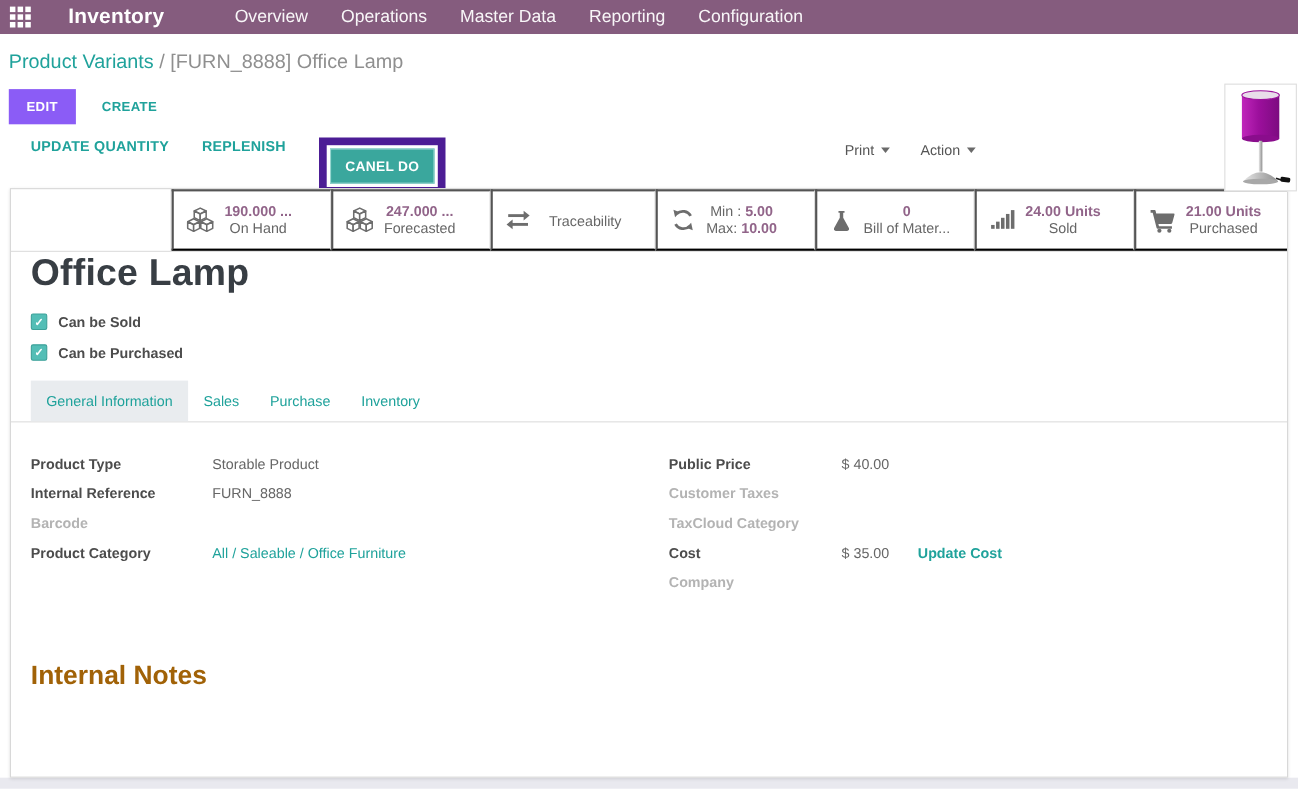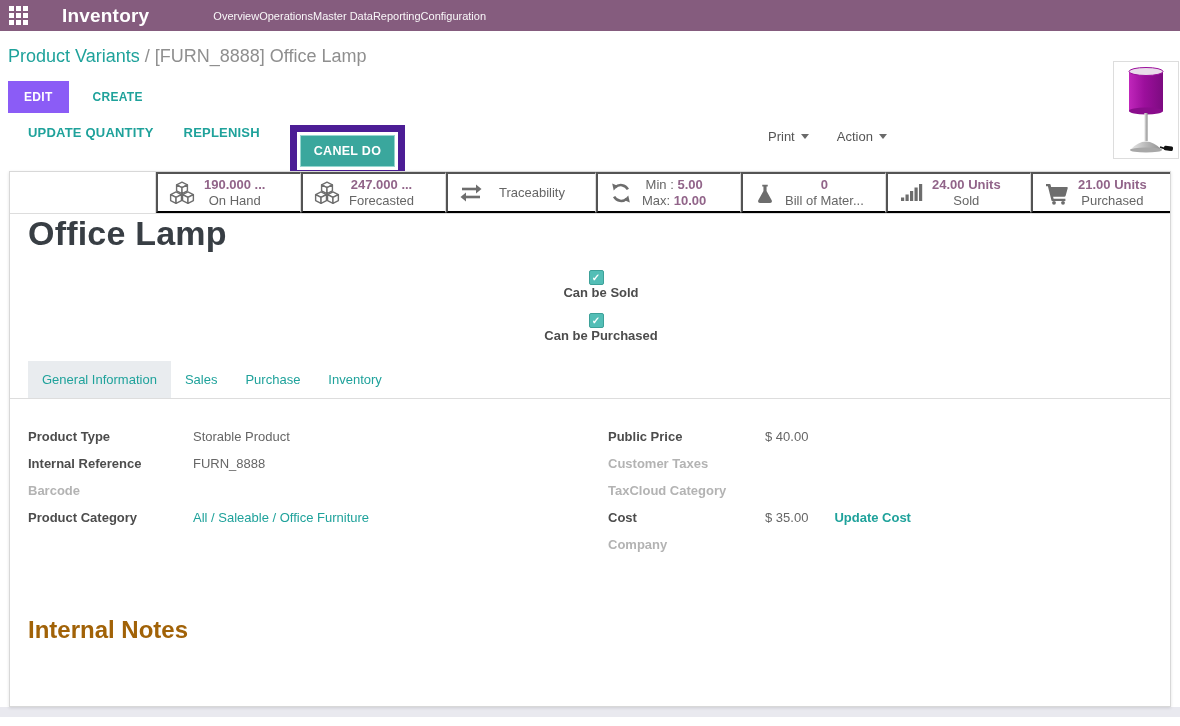--- a/index.html
+++ b/index.html
@@ -5,21 +5,21 @@
   * { margin:0; padding:0; box-sizing:border-box; }
   html,body { width:1180px; height:726px; overflow:hidden; background:#fff;
     font-family:"Liberation Sans", sans-serif; }
 
   
   .navbar { height:31px; background:#855C7E; display:flex; align-items:center; color:#fff; }
   .apps-icon { width:19px; height:19px; margin-left:9px; display:grid;
     grid-template-columns:repeat(3,5px); grid-template-rows:repeat(3,5px); gap:2px; cursor:pointer; }
   .apps-icon span { background:#fff; width:5px; height:5px; }
   .brand { font-size:19px; font-weight:bold; margin-left:34px; letter-spacing:.2px; cursor:pointer; }
-  .nav-menu { display:flex; margin-left:64px; font-size:11px; }
+  .nav-menu { display:flex; margin-left:64px; gap:30px; font-size:16px; }
   .nav-menu div { cursor:pointer; opacity:.95; }
 
   
   .control-panel { position:relative; padding:15px 0 0 8px; background:#fff; }
   .breadcrumb { font-size:18px; color:#8f8f8f; }
   .breadcrumb .bc-parent { color:#1FA29B; cursor:pointer; }
   .cp-buttons { margin-top:14px; display:flex; align-items:center; }
   .btn-edit { background:#8b5cf6; color:#fff; border:none; font-size:12px; font-weight:bold;
     padding:9px 16px; letter-spacing:.3px; cursor:pointer; font-family:inherit; }
   .btn-create { background:none; border:none; color:#1FA29B; font-size:12px; font-weight:bold;
@@ -34,37 +34,37 @@
   .action-row { margin-top:12px; padding-left:20px; display:flex; align-items:flex-start; height:46px; }
   .action-link { color:#1FA29B; font-size:13px; font-weight:bold; letter-spacing:.2px;
     background:none; border:none; cursor:pointer; font-family:inherit; margin-right:30px; }
   .annotation-box { border:7px solid #4c1d95; padding:3px; display:inline-flex; }
   .btn-cancel-do { background:#3AA79D; border:1px solid #96d6cf; color:#fff; font-size:12.5px;
     font-weight:bold; padding:8px 13px; letter-spacing:.3px; cursor:pointer; font-family:inherit; }
 
   
   .sheet { position:relative; margin:0 9px; background:#fff; border:1px solid #d8d8d8;
     height:536px; box-shadow:0 1px 3px rgba(0,0,0,.12); }
-  .stat-row { display:flex; height:42px; border-bottom:1px solid #ddd; }
+  .stat-row { display:flex; height:57px; border-bottom:1px solid #ddd; }
   .stat-spacer { width:146px; border-right:1px solid #ddd; }
   .stat-btn { width:145px; border-right:1px solid #ddd; display:flex; align-items:center;
     padding-left:11px; gap:9px; cursor:pointer; background:#fff; }
   .stat-btn.wide { width:150px;gap:16px; }
   .stat-btn.last { flex:1; border-right:none; }
   .stat-btn svg { flex:none; }
   .stat-text { font-size:13px; line-height:16px; white-space:nowrap; }
   .stat-value { color:#916489; font-weight:bold; }
   .stat-label { color:#666; }
   .stat-single { color:#666; font-size:13px; }
   .mm-label { color:#666; }
 
   
   .sheet-body { padding:0 18px; position:relative; }
   .product-title { font-size:34px; color:#383e44; letter-spacing:.2px; }
-  .checkbox-row { display:flex; align-items:center; margin-left:12px; margin-top:13px;flex-direction:column; }
+  .checkbox-row { display:flex; align-items:center; margin-left:0; margin-top:13px; }
   .checkbox-row:first-of-type { margin-top:17px; }
   .checkbox { width:15px; height:15px; background:#53BEB6; border:1px solid #3DA199;
     border-radius:2px; display:flex; align-items:center; justify-content:center; cursor:pointer; }
   .checkbox::after { content:"✓"; color:#fff; font-size:10px; font-weight:bold; }
   .checkbox-label { font-size:13px; font-weight:bold; color:#4c4c4c; margin-left:10px; }
 
   .product-image { position:absolute; top:-153px; right:-9px; width:66px; height:98px;
     border:1px solid #ddd; background:#fff; display:flex; align-items:center; justify-content:center; }
 
   

